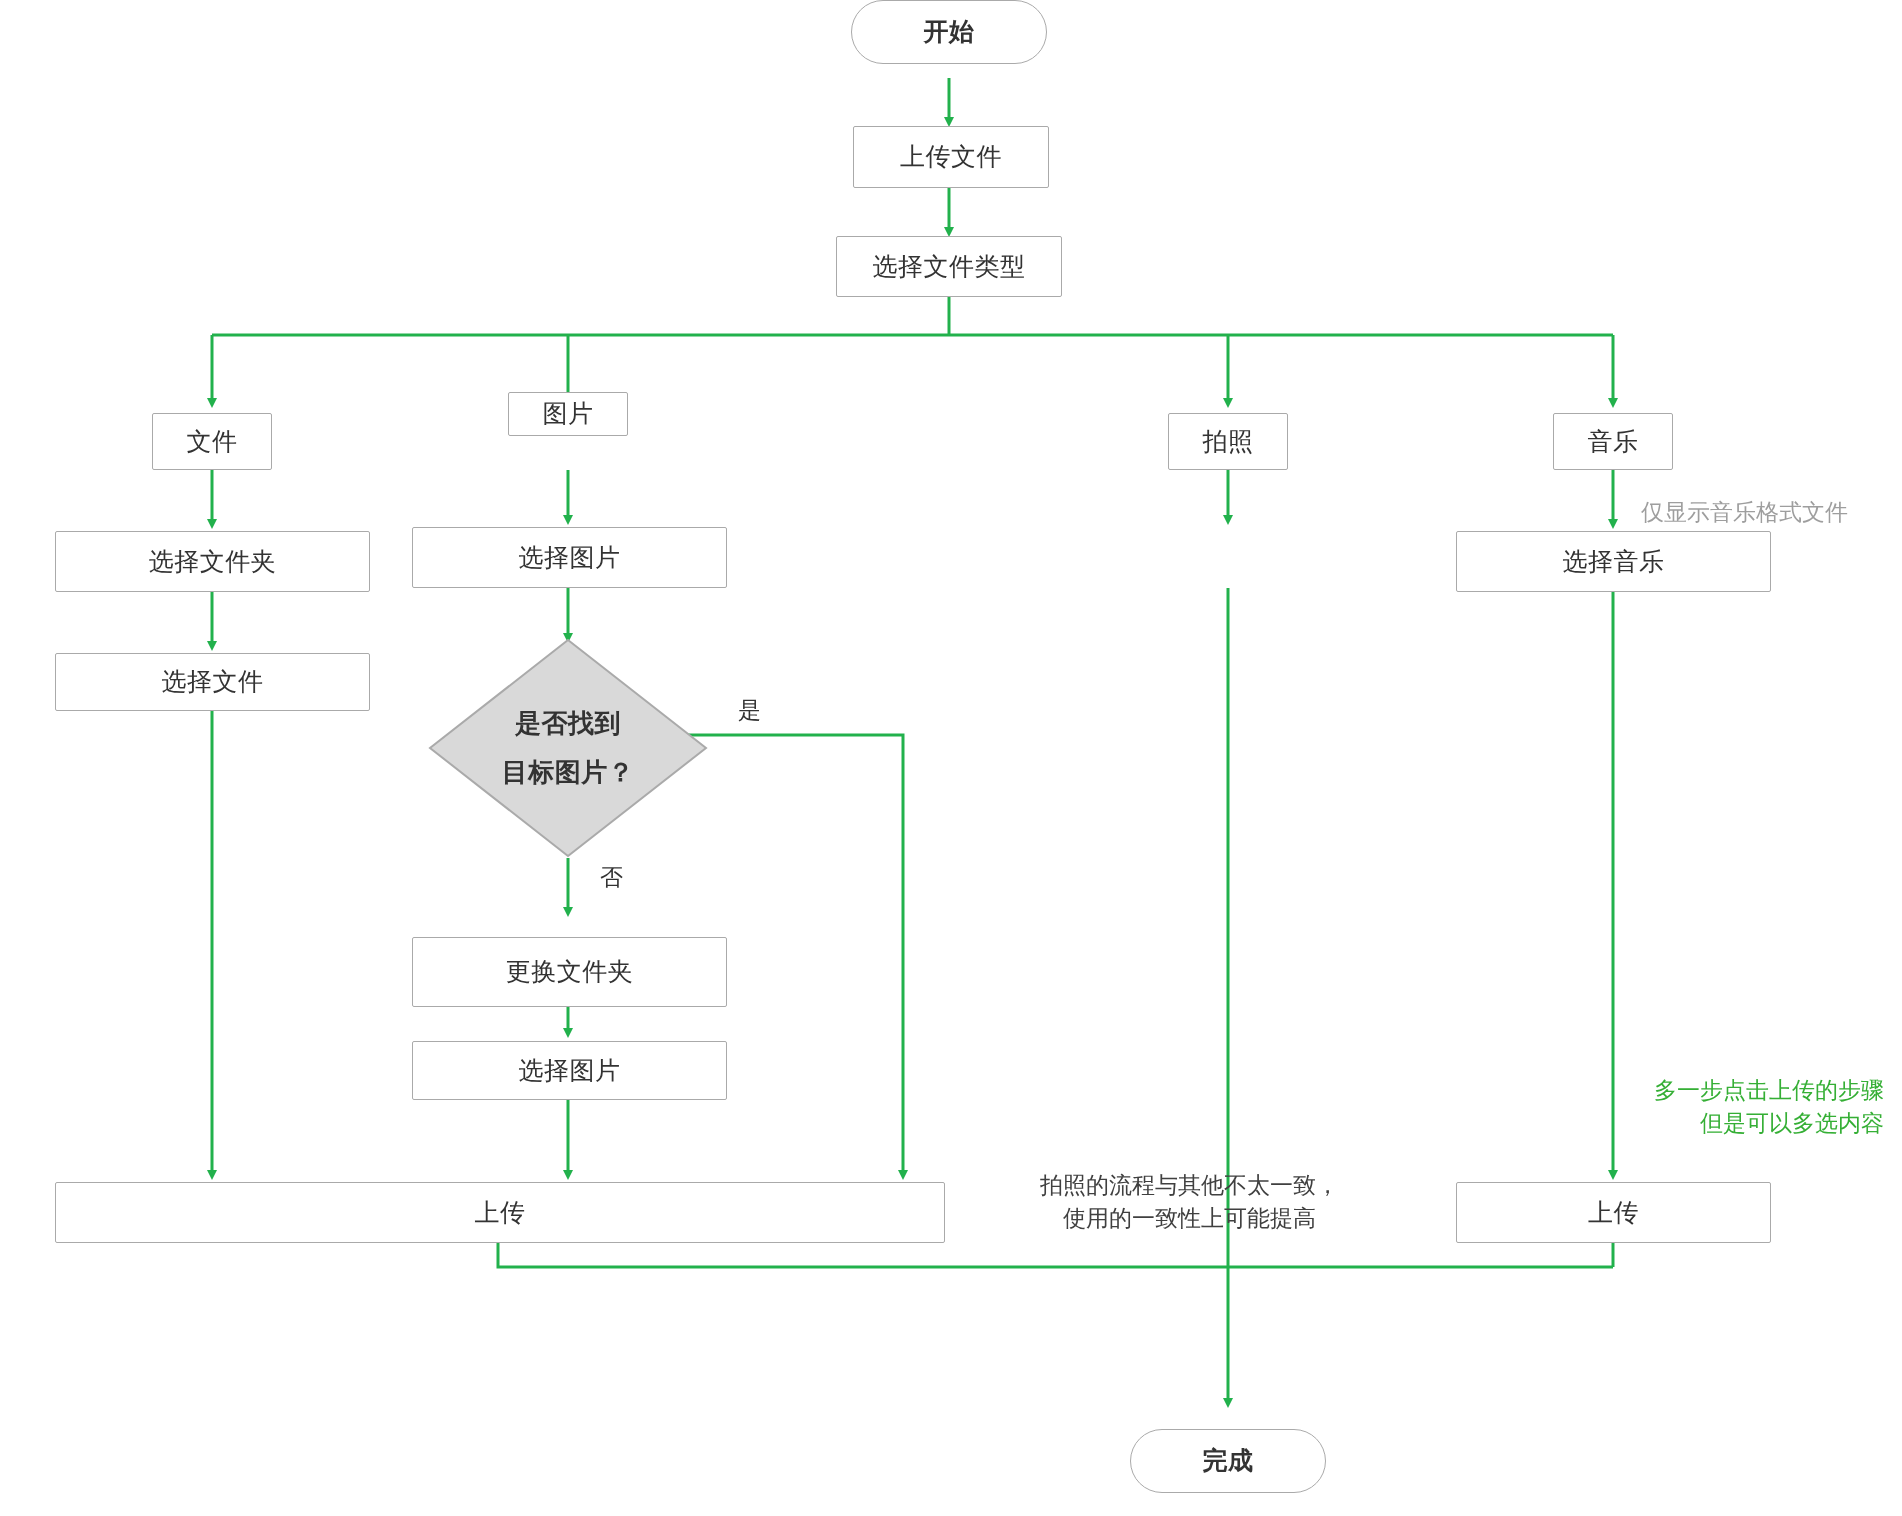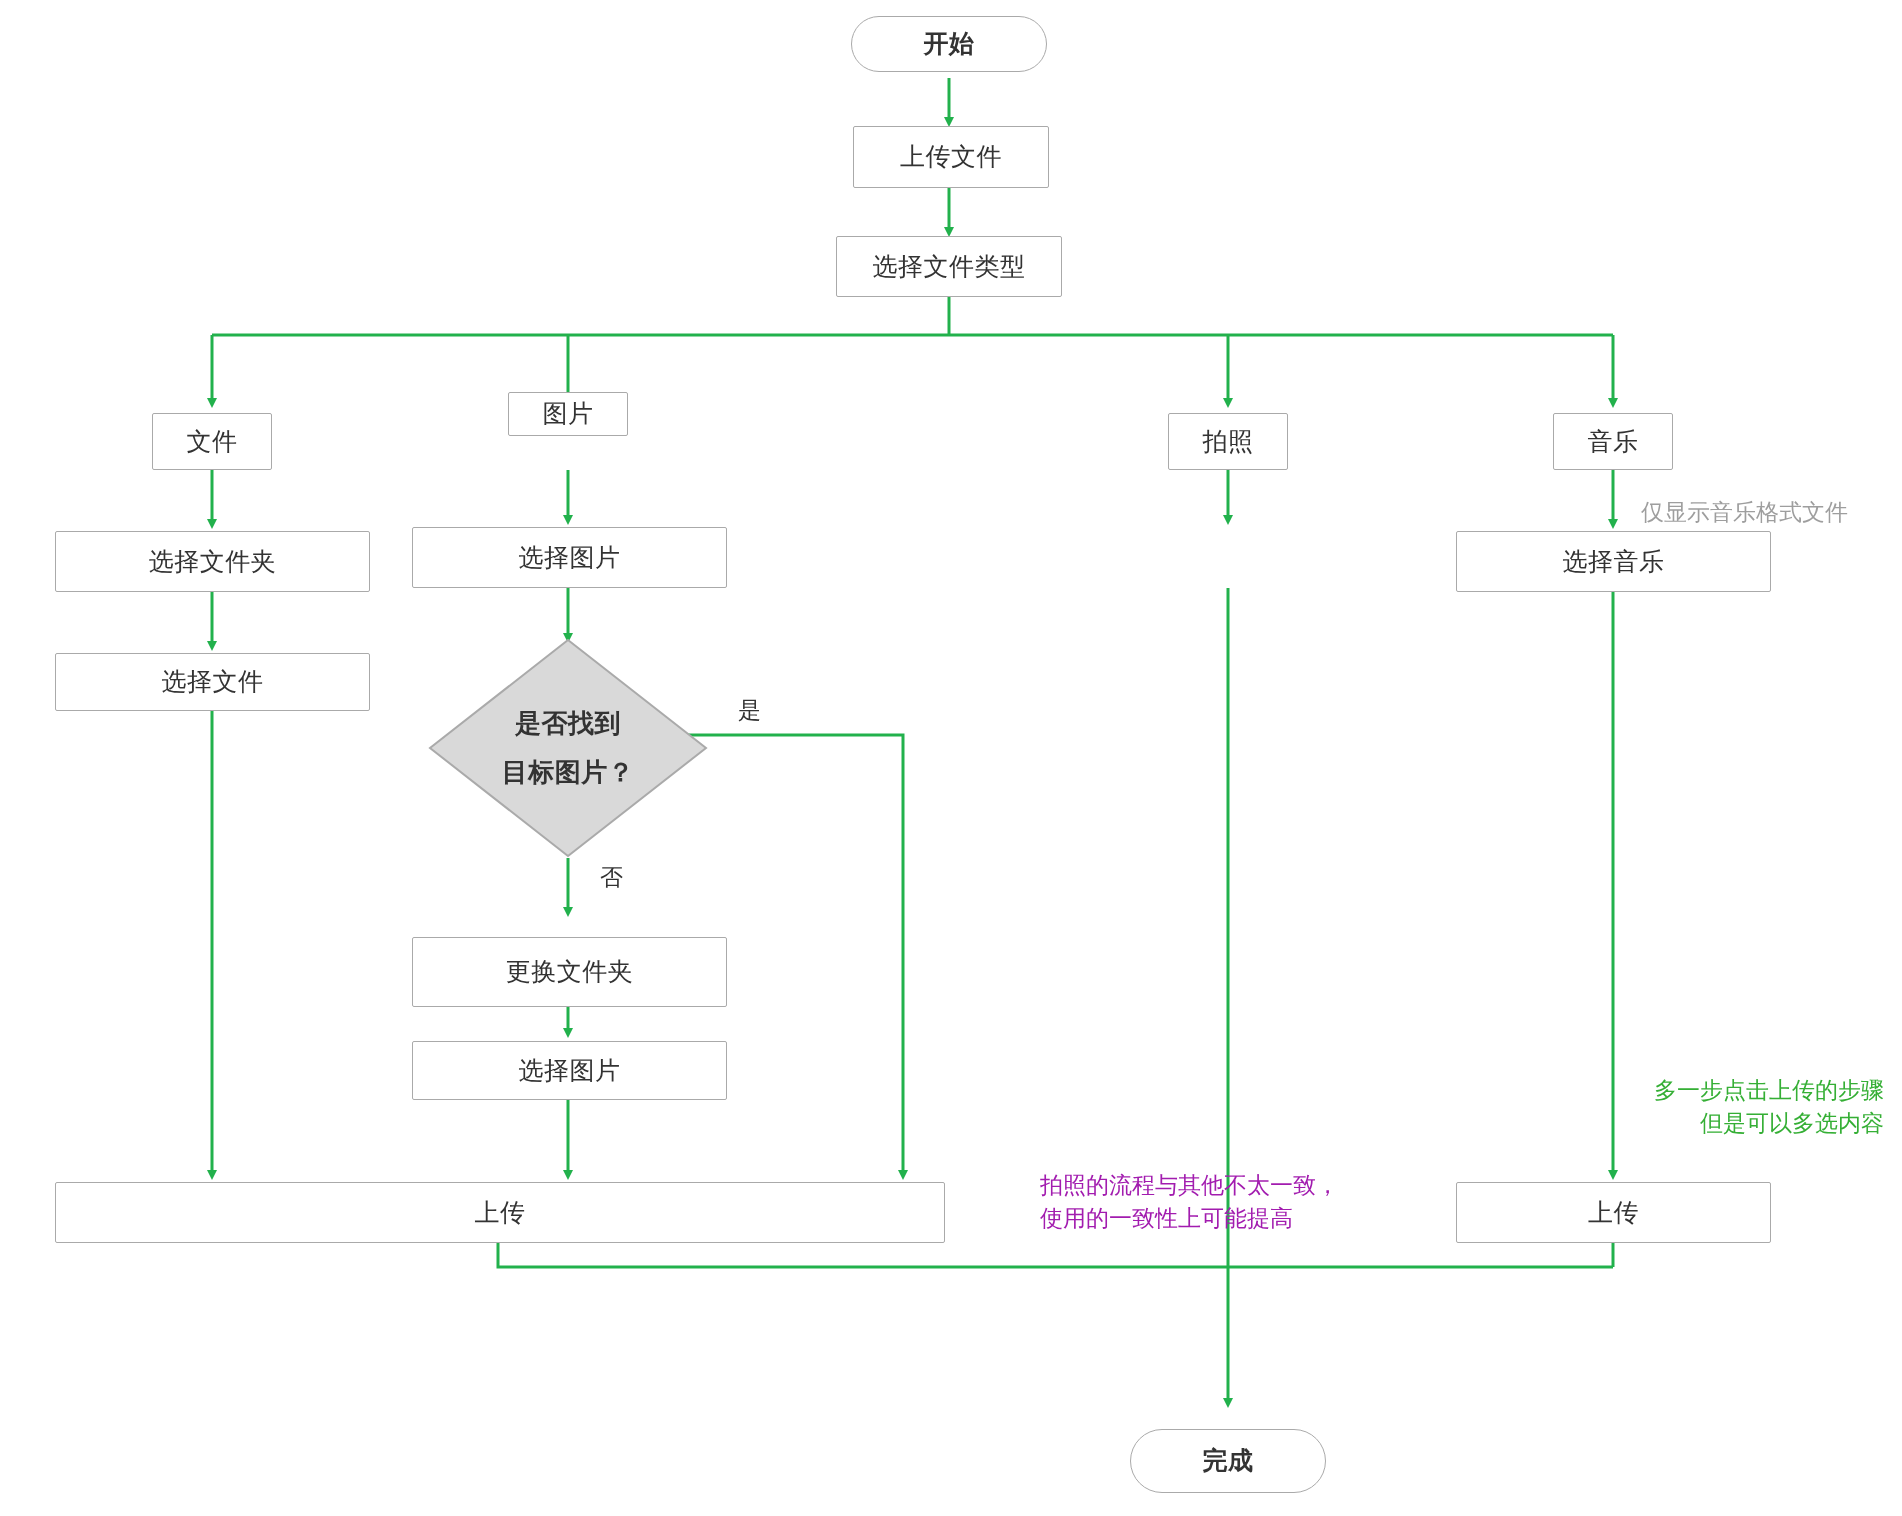--- a/index.html
+++ b/index.html
@@ -74,21 +74,21 @@
     white-space: nowrap;
   }
   .annotation {
     position: absolute;
     font-size: 23px;
     line-height: 1.45;
     z-index: 4;
     white-space: pre-line;
   }
   .annotation.gray  { color: #9e9e9e; }
-  .annotation.red   { color: #a21caf; }
+  .annotation.red   { color: #404040; text-align: center; }
   .annotation.green { color: #35af35; }
   .annotation.right-align { text-align: right; }
 </style>
 </head>
 <body>
 
 <div id="canvas">
 
   <svg id="edges" viewBox="0 0 1902 1516" width="1902" height="1516" xmlns="http://www.w3.org/2000/svg">
     <defs>
@@ -140,21 +140,21 @@
       <path d="M1613,470 L1613,524" marker-end="url(#arrow)"></path>
 
       <path d="M1613,592 L1613,1175" marker-end="url(#arrow)"></path>
 
       <path d="M498,1243 L498,1267 L1613,1267"></path>
 
       <path d="M1613,1243 L1613,1267"></path>
     </g>
   </svg>
 
-  <div class="node terminator" style="left:851px; top:16px; width:196px; height:56px;">
+  <div class="node terminator" style="left:851px; top:0; width:196px; height:64px;">
     <span>开始</span>
   </div>
 
   <div class="node process" style="left:853px; top:126px; width:196px; height:62px;">
     <span>上传文件</span>
   </div>
 
   <div class="node process" style="left:836px; top:236px; width:226px; height:61px;">
     <span>选择文件类型</span>
   </div>

